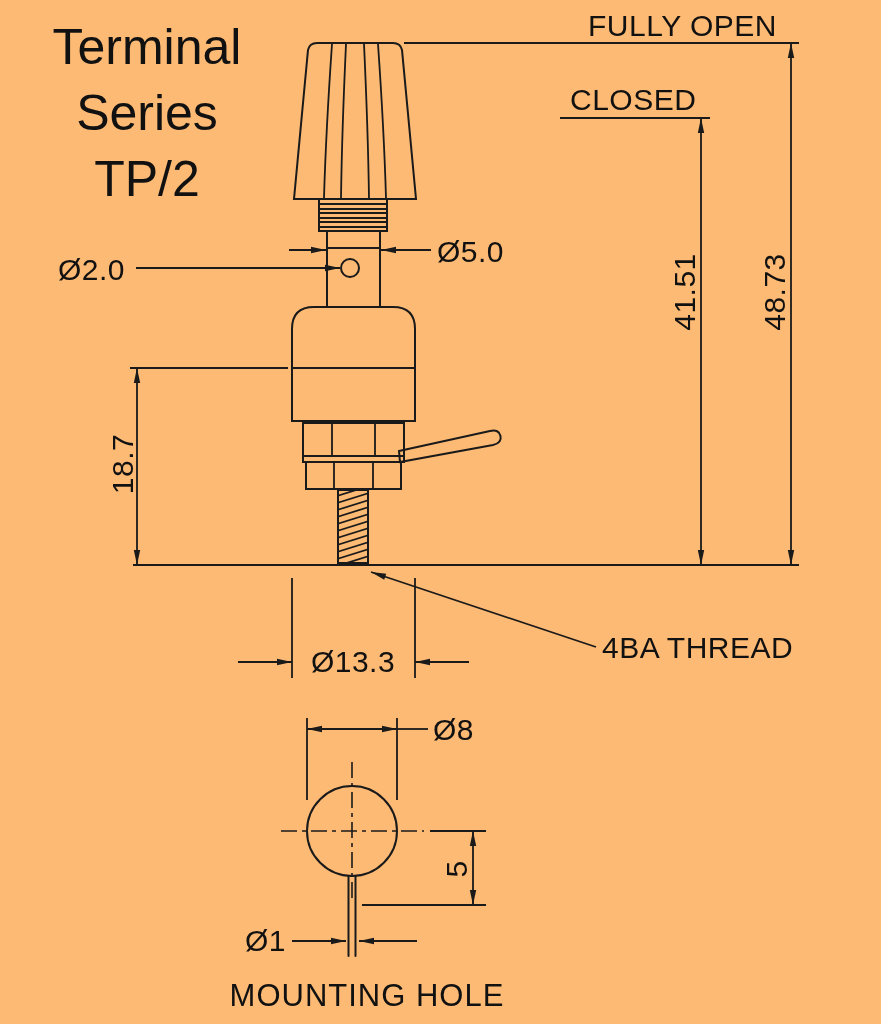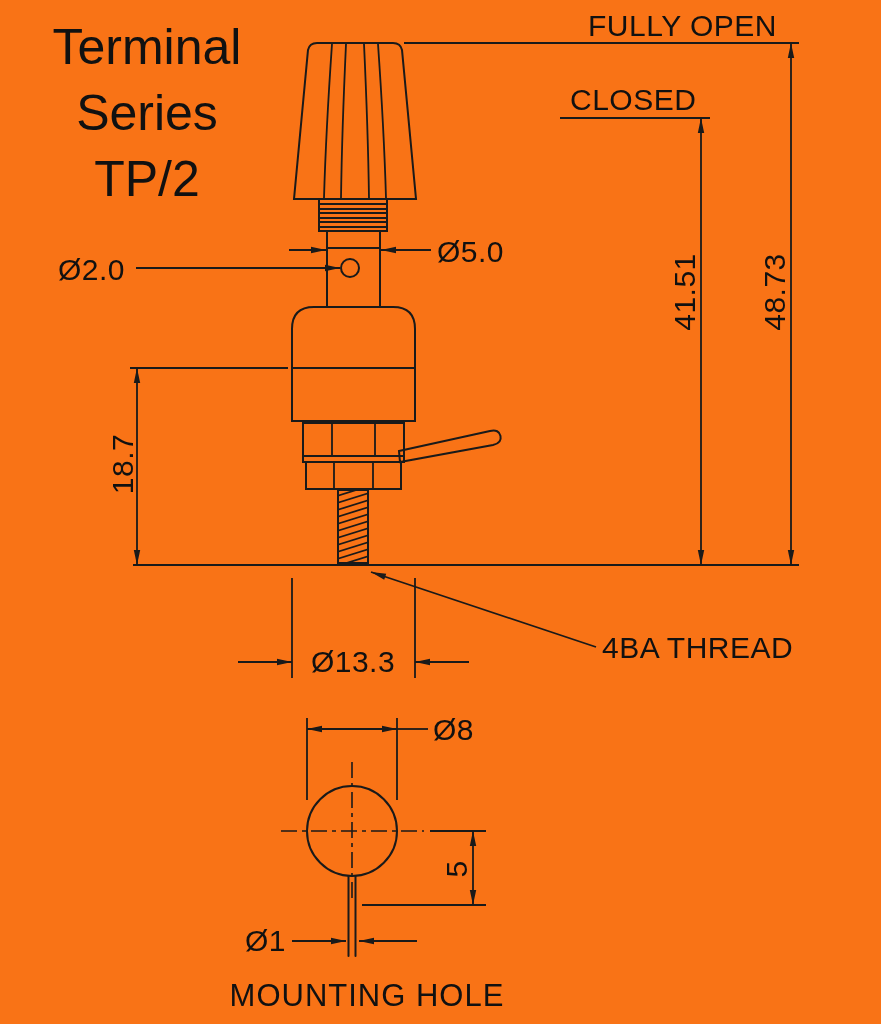--- a/index.html
+++ b/index.html
@@ -1,20 +1,20 @@
 <!DOCTYPE html>
 <html><head>
 <meta charset="utf-8">
 <style>
   html, body { margin: 0; padding: 0; background: #ffffff; }
   .page {
     position: relative;
     width: 881px;
     height: 1024px;
-    background: #f97316;
+    background: #fdba74;
     font-family: "Liberation Sans", sans-serif;
     overflow: hidden;
   }
   svg { display: block; }
   .stroke { stroke: #1a1a1a; stroke-width: 2; fill: none; stroke-linecap: round; }
   .thin   { stroke: #1a1a1a; stroke-width: 1.8; fill: none; }
   .cl     { stroke: #1a1a1a; stroke-width: 1.6; fill: none; stroke-dasharray: 16 5 4 5; }
   text {
     fill: #111111;
     font-family: "Liberation Sans", sans-serif;

